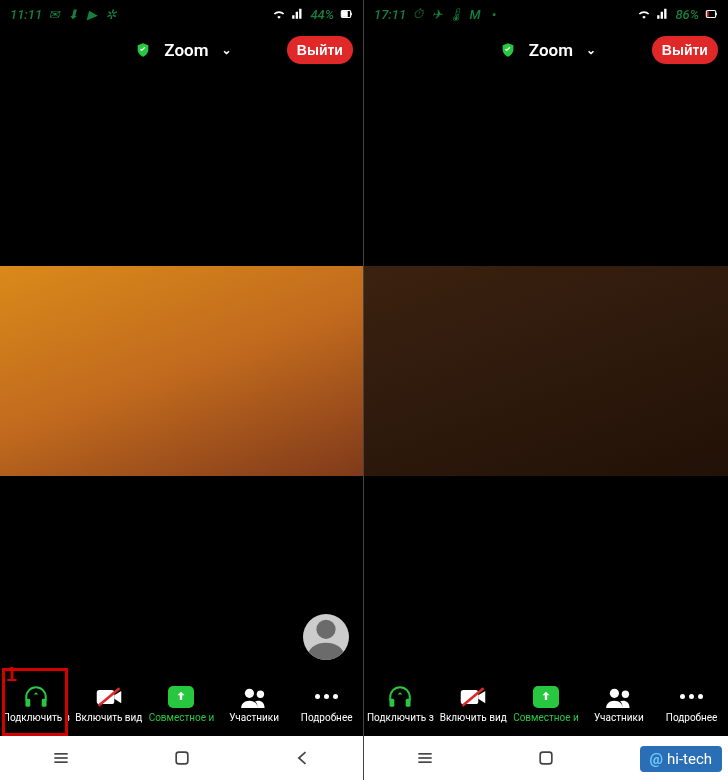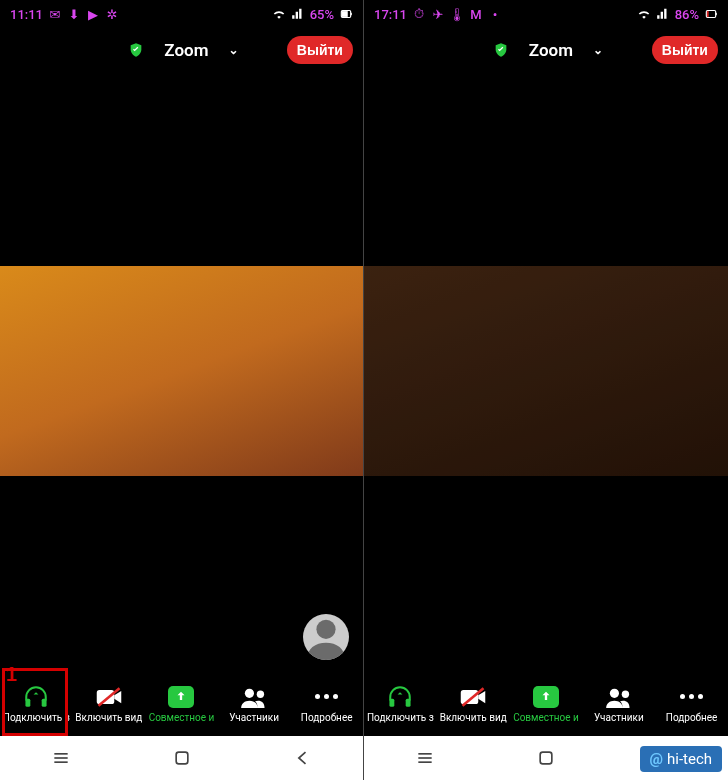--- a/index.html
+++ b/index.html
@@ -22,44 +22,45 @@
   }
   .phone.left { border-right: 1px solid #444; }
 
   
   .statusbar {
     height: 28px;
     display: flex;
     align-items: center;
     justify-content: space-between;
     padding: 0 10px;
-    color: #d946ef;
+    color: #15803d;
     font-size: 13px;
     font-weight: 500;
+    font-style: italic;
   }
   .statusbar .sb-left, .statusbar .sb-right {
     display: flex;
     align-items: center;
     gap: 5px;
   }
   .sb-icon { width: 14px; height: 14px; display: inline-flex; align-items: center; justify-content: center; }
 
   
   .header {
     height: 44px;
     display: flex;
     align-items: center;
     justify-content: space-between;
     padding: 0 10px;
   }
   .header-spacer { width: 70px; }
   .title-wrap {
     display: flex;
     align-items: center;
-    gap: 20px;
+    gap: 13px;
     color: #fff;
     font-size: 17px;
     font-weight: 600;
   }
   .shield {
     width: 16px; height: 16px;
     display:inline-block;
   }
   .chev { font-size: 12px; }
   .leave-btn {
@@ -224,21 +225,21 @@
       <span class="sb-icon">
         <svg viewBox="0 0 24 24" fill="#fff">
             <path d="M12 20l-3-3a4 4 0 016 0zM5 13l-2-2a13 13 0 0118 0l-2 2a10 10 0 00-14 0z"></path>
           </svg>
       </span>
       <span class="sb-icon">
         <svg viewBox="0 0 24 24" fill="#fff">
             <path d="M2 20h4v-6H2zm6 0h4V8H8zm6 0h4V3h-4z"></path>
           </svg>
       </span>
-      <span>65%</span>
+      <span>44%</span>
       <span class="sb-icon">
         <svg viewBox="0 0 24 24">
             <rect x="4" y="6" width="16" height="12" rx="2" fill="none" stroke="#fff" stroke-width="2"></rect>
             <rect x="5" y="7" width="10" height="10" fill="#fff"></rect>
             <rect x="20" y="10" width="2" height="4" fill="#fff"></rect>
           </svg>
       </span>
     </div>
   </div>
 

